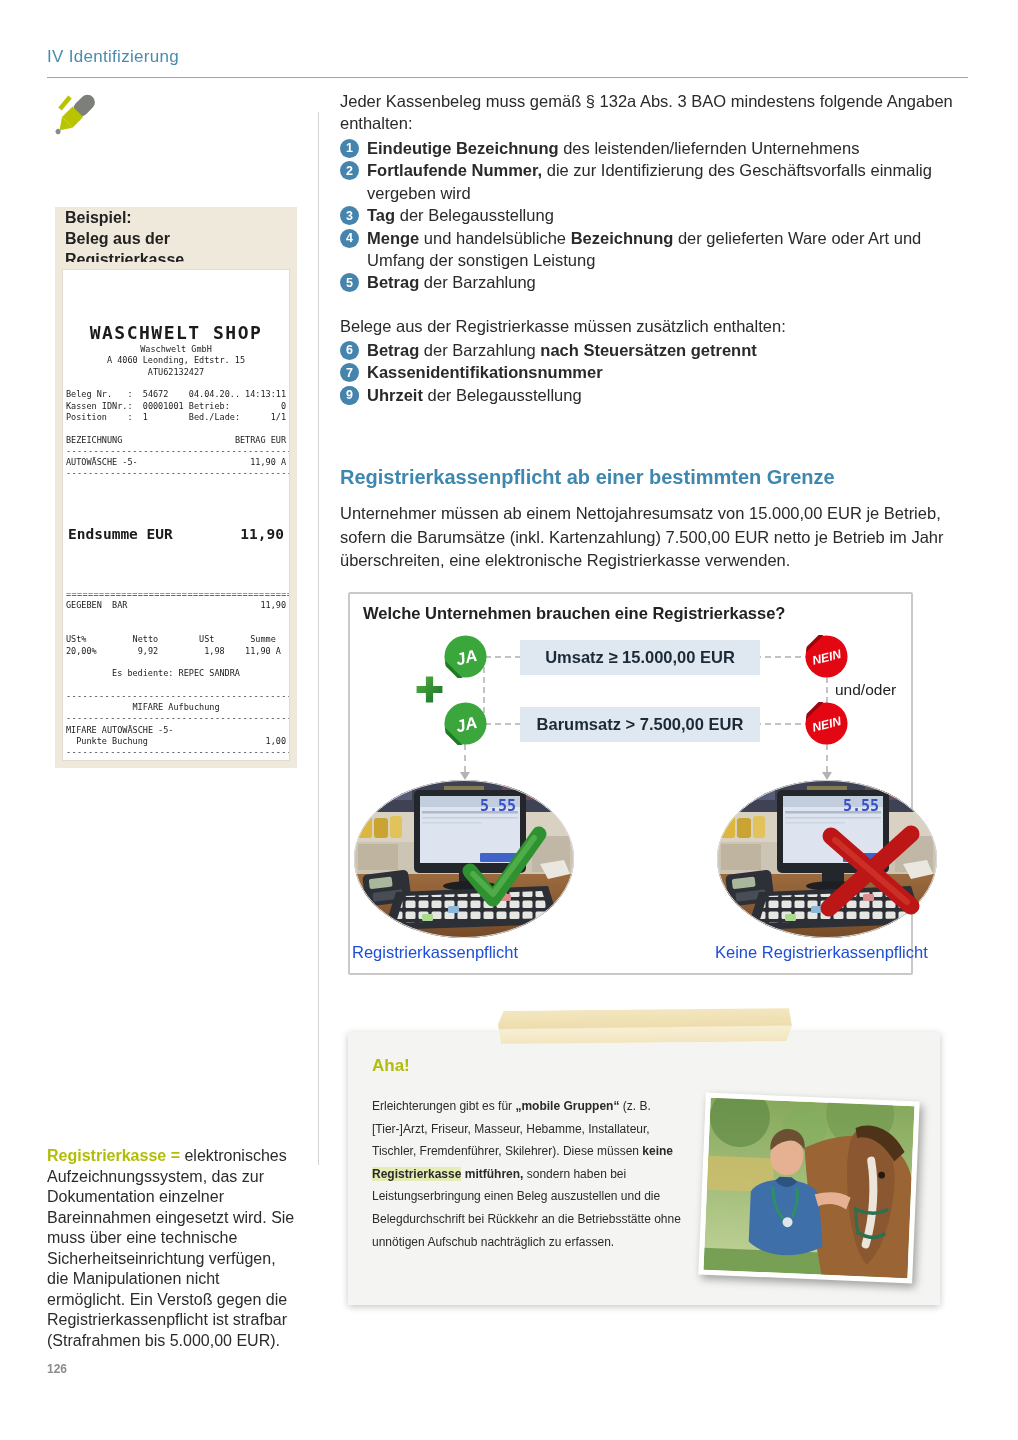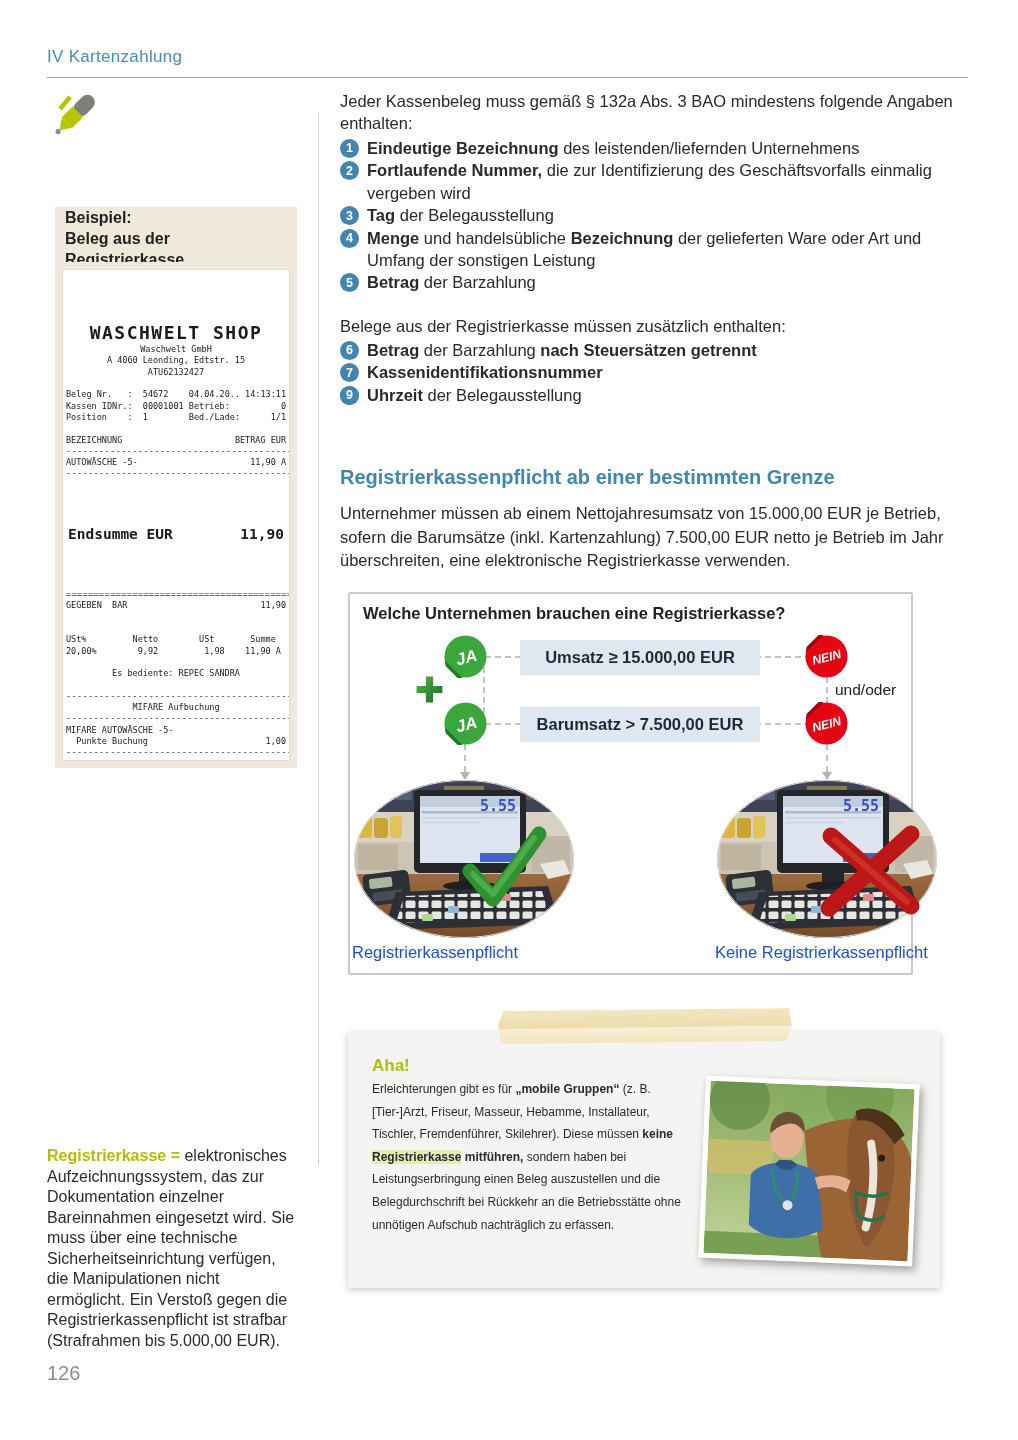--- a/index.html
+++ b/index.html
@@ -19,21 +19,21 @@
   .task-indent{float:left;width:54px;height:24px}
   .example-label{position:absolute;left:55px;top:207px;width:242px;height:55px;background:#efe9dc;padding:0 10px;font-weight:bold;font-size:16px;line-height:21px;color:#222}
   .receipt-wrap{position:absolute;left:55px;top:262px;width:242px;height:506px;background:#efe9dc;padding:7px}
   .receipt{background:#fff;border:1px solid #e2ddd2;width:228px;height:492px;padding:7px 3px;font-family:"DejaVu Sans Mono",monospace;font-size:8.5px;line-height:11.3px;color:#1b1b1b;white-space:pre;overflow:hidden}
   .rline.shop{font-size:18px;font-weight:bold;letter-spacing:1.5px;text-align:center;line-height:22px}
   .rline.c{text-align:center}
   .rline.sep{color:#333;letter-spacing:.4px}
   .rtotal{display:flex;justify-content:space-between;align-items:flex-start;font-weight:bold;font-size:14.5px;line-height:19px;padding:0 2px;font-family:"DejaVu Sans Mono",monospace}
   .definition{position:absolute;left:47px;top:1146px;width:252px;font-size:16px;line-height:20.5px;color:#2b2b2c}
   .def-term{color:#b2bd0a;font-weight:bold}
-  .page-num{position:absolute;left:47px;top:1362px;font-size:20px;font-weight:normal;color:#8c8c8c}
+  .page-num{position:absolute;left:47px;top:1362px;font-size:12px;font-weight:bold;color:#8c8c8c}
 
   
   .intro1{position:absolute;left:340px;top:90px;width:616px;font-size:16.5px;line-height:22.4px}
   .nlist1{position:absolute;left:340px;top:137px;width:616px}
   .intro2{position:absolute;left:340px;top:315px;width:616px;font-size:16.5px;line-height:22.4px}
   .nlist2{position:absolute;left:340px;top:339px;width:616px}
   .nitem{position:relative;padding-left:27px;font-size:16.5px;line-height:22.4px}
   .ncirc{position:absolute;left:0;top:2px;width:19px;height:19px;border-radius:50%;background:#4584ac;color:#fff;font-size:12.5px;font-weight:bold;display:flex;align-items:center;justify-content:center}
   .section-heading{position:absolute;left:340px;top:466px;font-size:20px;font-weight:bold;color:#3e87b0}
   .section-body{position:absolute;left:340px;top:502px;width:616px;font-size:16.5px;line-height:23.5px}
@@ -49,21 +49,21 @@
   .undoder{position:absolute;left:482px;top:86px;font-size:15.5px;background:#fff;padding:1px 3px;z-index:2;color:#222}
   .arrow-down{position:absolute;width:0;height:0;border-left:5px solid transparent;border-right:5px solid transparent;border-top:8px solid #b3b3b3;z-index:1}
   .photo{position:absolute;width:224px;height:162px;z-index:2}
   .caption{position:absolute;top:349px;width:224px;text-align:left;font-size:16.5px;color:#1d4ed8}
 
   
   .aha-box{position:absolute;left:348px;top:1032px;width:592px;min-height:238px;background:#f4f4f2;box-shadow:0 2px 7px rgba(0,0,0,.22);padding:24px 24px 18px;z-index:1}
   .tape{position:absolute;left:498px;top:1009px;width:294px;height:34px;z-index:2;transform:rotate(-.7deg);
         background:linear-gradient(180deg,#f3e6c0 0%,#eeddae 52%,#f7eed4 56%,#f2e5bd 100%);
         clip-path:polygon(2% 0,99% 3%,100% 55%,98% 100%,1% 97%,0 40%);box-shadow:0 2px 3px rgba(0,0,0,.1)}
-  .aha-label{color:#b2bd0a;font-weight:bold;font-size:17px;margin-bottom:2px}
+  .aha-label{color:#b2bd0a;font-weight:bold;font-size:17px;margin-bottom:19px}
   .aha-photo{float:right;width:214px;height:182px;margin:2px 0 8px 16px;background:#fff;padding:5px;box-shadow:3px 4px 9px rgba(0,0,0,.35);transform:rotate(2.4deg)}
   .aha-photo svg{display:block;width:204px;height:172px}
   .aha-text{font-size:12px;line-height:22.6px;color:#2a2a2b}
 </style>
 </head>
 <body>
 
 <div class="page">
 
   <svg width="0" height="0" style="position:absolute">
@@ -121,21 +121,21 @@
           <polygon points="52,118 190,113 198,140 44,145" fill="url(#keys)"></polygon>
           <rect x="148" y="116" width="11" height="7" rx="1.5" fill="#d98c8c"></rect>
           <rect x="96" y="128" width="11" height="7" rx="1.5" fill="#8cb8d9"></rect>
           <rect x="70" y="136" width="11" height="7" rx="1.5" fill="#a8d98c"></rect>
         </g>
         <ellipse cx="112" cy="81" rx="109.5" ry="78.5" fill="none" stroke="#dcdcdc" stroke-width="1"></ellipse>
       </g>
     </defs>
   </svg>
 
-  <div class="chapter">IV  Kartenzahlung</div>
+  <div class="chapter">IV  Identifizierung</div>
   <div class="header-rule"></div>
   <div class="col-divider"></div>
 
   <svg class="pen-icon" viewBox="0 0 54 54">
     <path d="M13 21 L23 9" stroke="#b9c400" stroke-width="4.5" stroke-linecap="butt" fill="none"></path>
     <g transform="rotate(45 27 27)">
       <rect x="20" y="1" width="15" height="24" rx="7.5" fill="#7d7f7b"></rect>
       <rect x="20" y="22" width="15" height="15" fill="#b9c400"></rect>
       <path d="M20 37 L27.5 48 L35 37 Z" fill="#b9c400"></path>
       <circle cx="27.5" cy="50" r="2.6" fill="#8a8a8a"></circle>

